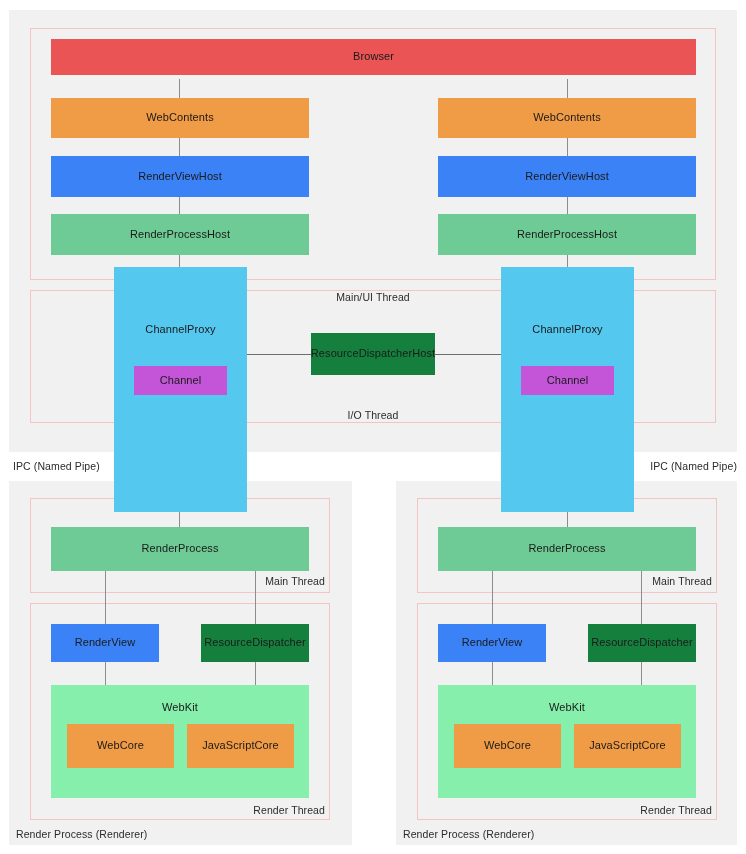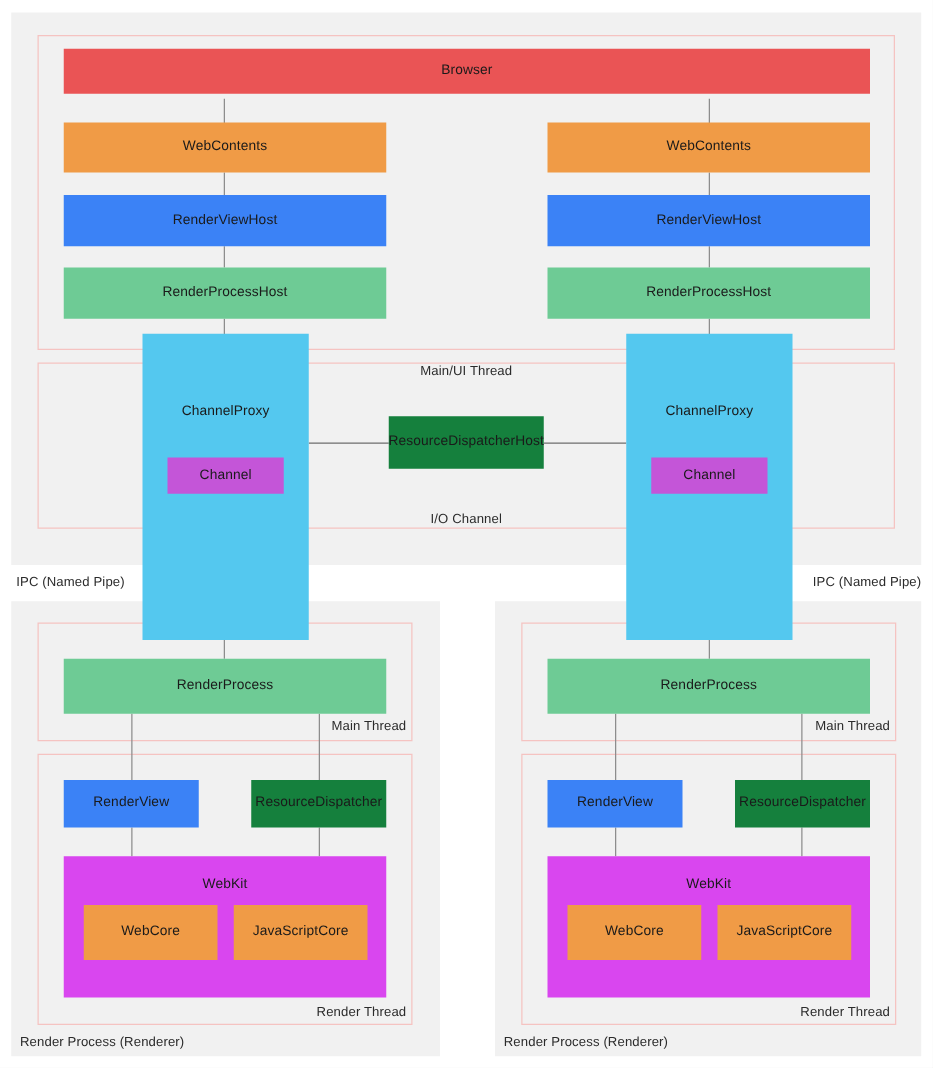--- a/index.html
+++ b/index.html
@@ -48,21 +48,21 @@
   }
   .node.top-label {
     align-items: flex-start;
     padding-top: 16px;
   }
   .c-red    { background: #ea5455; }
   .c-orange { background: #f09b46; }
   .c-blue   { background: #3b82f6; }
   .c-green  { background: #6ecb95; }
   .c-cyan   { background: #54c8ef; justify-content: center; }
-  .c-purple { background: #d946ef; }
+  .c-purple { background: #86efac; }
   .c-magenta{ background: #c455d8; }
   .c-yellow { background: #15803d; }
 
   
   .vline {
     position: absolute;
     width: 1px;
     background: #8d8d8d;
   }
   .hline {
@@ -131,21 +131,21 @@
   <div class="node c-green" style="left:438px; top:214px; width:258px; height:41px;">
     <span>RenderProcessHost</span>
   </div>
 
   <div class="label center" style="left:283px; top:263px; width:180px;margin-top:28px;">Main/UI Thread</div>
 
   <div class="node c-yellow" style="left:311px; top:333px; width:124px; height:42px;">
     <span>ResourceDispatcherHost</span>
   </div>
 
-  <div class="label center" style="left:283px; top:409px; width:180px;">I/O Channel</div>
+  <div class="label center" style="left:283px; top:409px; width:180px;">I/O Thread</div>
 
 
   <div class="label" style="left:13px; top:460px;">IPC (Named Pipe)</div>
   <div class="label right" style="left:607px; top:460px; width:130px;">IPC (Named Pipe)</div>
 
   <div class="panel" style="left:9px; top:481px; width:343px; height:364px;"></div>
 
   <div class="thread" style="left:30px; top:498px; width:300px; height:95px;"></div>
   <div class="thread" style="left:30px; top:603px; width:300px; height:217px;"></div>
 

